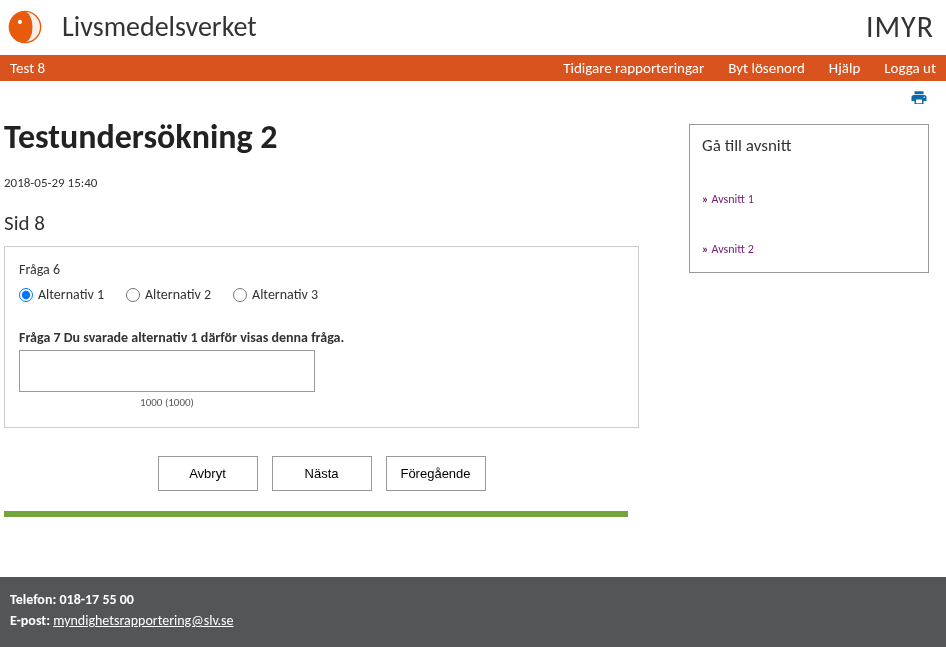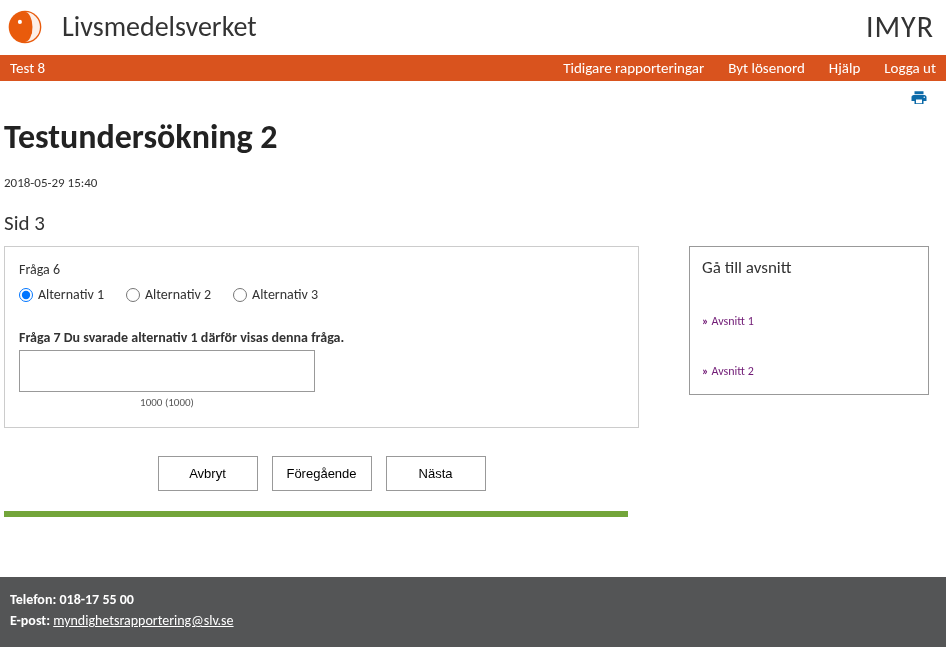--- a/index.html
+++ b/index.html
@@ -12,21 +12,21 @@
     .app-name { font-size: 30px; font-weight: 400; color: #333; letter-spacing: 1px; }
     
     .navbar { background: #d9531e; color: #fff; display: flex; align-items: center; padding: 4px 10px; font-size: 15px; height: 26px; }
     .nav-left { flex: 0 0 auto; }
     .nav-right { margin-left: auto; display: flex; gap: 24px; }
     .nav-link { color: #fff; cursor: pointer; }
     
     .print-row { text-align: right; padding: 8px 18px 0 0; }
     .print-icon { color: #0c6aa8; font-size: 18px; cursor: pointer; }
 
-    .content { padding: 0 4px 30px 4px; display: flex; align-items: center; }
+    .content { padding: 0 4px 30px 4px; display: flex; align-items: flex-start; }
     .main { flex: 0 0 635px; }
     .side { flex: 0 0 240px; margin-left: 50px; }
 
     h1.page-title { font-size: 34px; font-weight: 600; color: #222; margin: 4px 0 18px 0; }
     .timestamp { font-size: 13px; color: #333; margin-bottom: 20px; }
     .page-number { font-size: 21px; font-weight: 400; margin-bottom: 10px; }
 
     .question-box { border: 1px solid #ccc; padding: 14px 14px 18px 14px; margin-bottom: 28px; }
     .question-label { font-size: 14px; margin-bottom: 8px; }
     .options { display: flex; gap: 22px; font-size: 14px; }
@@ -85,21 +85,21 @@
     <svg width="18" height="18" viewBox="0 0 24 24" fill="#0c6aa8">
       <path d="M19 8H5c-1.66 0-3 1.34-3 3v5h4v4h12v-4h4v-5c0-1.66-1.34-3-3-3zm-3 11H8v-5h8v5zm3-7c-.55 0-1-.45-1-1s.45-1 1-1 1 .45 1 1-.45 1-1 1zm-1-9H6v4h12V3z"></path>
     </svg>
   </span>
 </div>
 
 <div class="content">
   <div class="main">
     <h1 class="page-title">Testundersökning 2</h1>
     <div class="timestamp">2018-05-29 15:40</div>
-    <div class="page-number">Sid 3</div>
+    <div class="page-number">Sid 8</div>
 
     <div class="question-box">
       <div class="question-label">Fråga 6</div>
       <div class="options">
         <label class="option">
           <input type="radio" name="q6" checked="" style="">
           <span>Alternativ 1</span>
         </label>
         <label class="option">
           <input type="radio" name="q6" style="">
@@ -113,22 +113,22 @@
 
       <div class="cond-question">
         <div class="cond-label">Fråga 7 Du svarade alternativ 1 därför visas denna fråga.</div>
         <textarea class="cond-input" value="" style=""></textarea>
         <div class="counter">1000 (1000)</div>
       </div>
     </div>
 
     <div class="button-row">
       <button class="btn">Avbryt</button>
+      <button class="btn">Nästa</button>
       <button class="btn">Föregående</button>
-      <button class="btn">Nästa</button>
     </div>
 
     <div class="progress"></div>
   </div>
 
   <div class="side">
     <div class="side-box">
       <div class="side-title">Gå till avsnitt</div>
       <a class="side-link"><span class="raquo">»</span><span>Avsnitt 1</span></a>
       <a class="side-link"><span class="raquo">»</span><span>Avsnitt 2</span></a>

